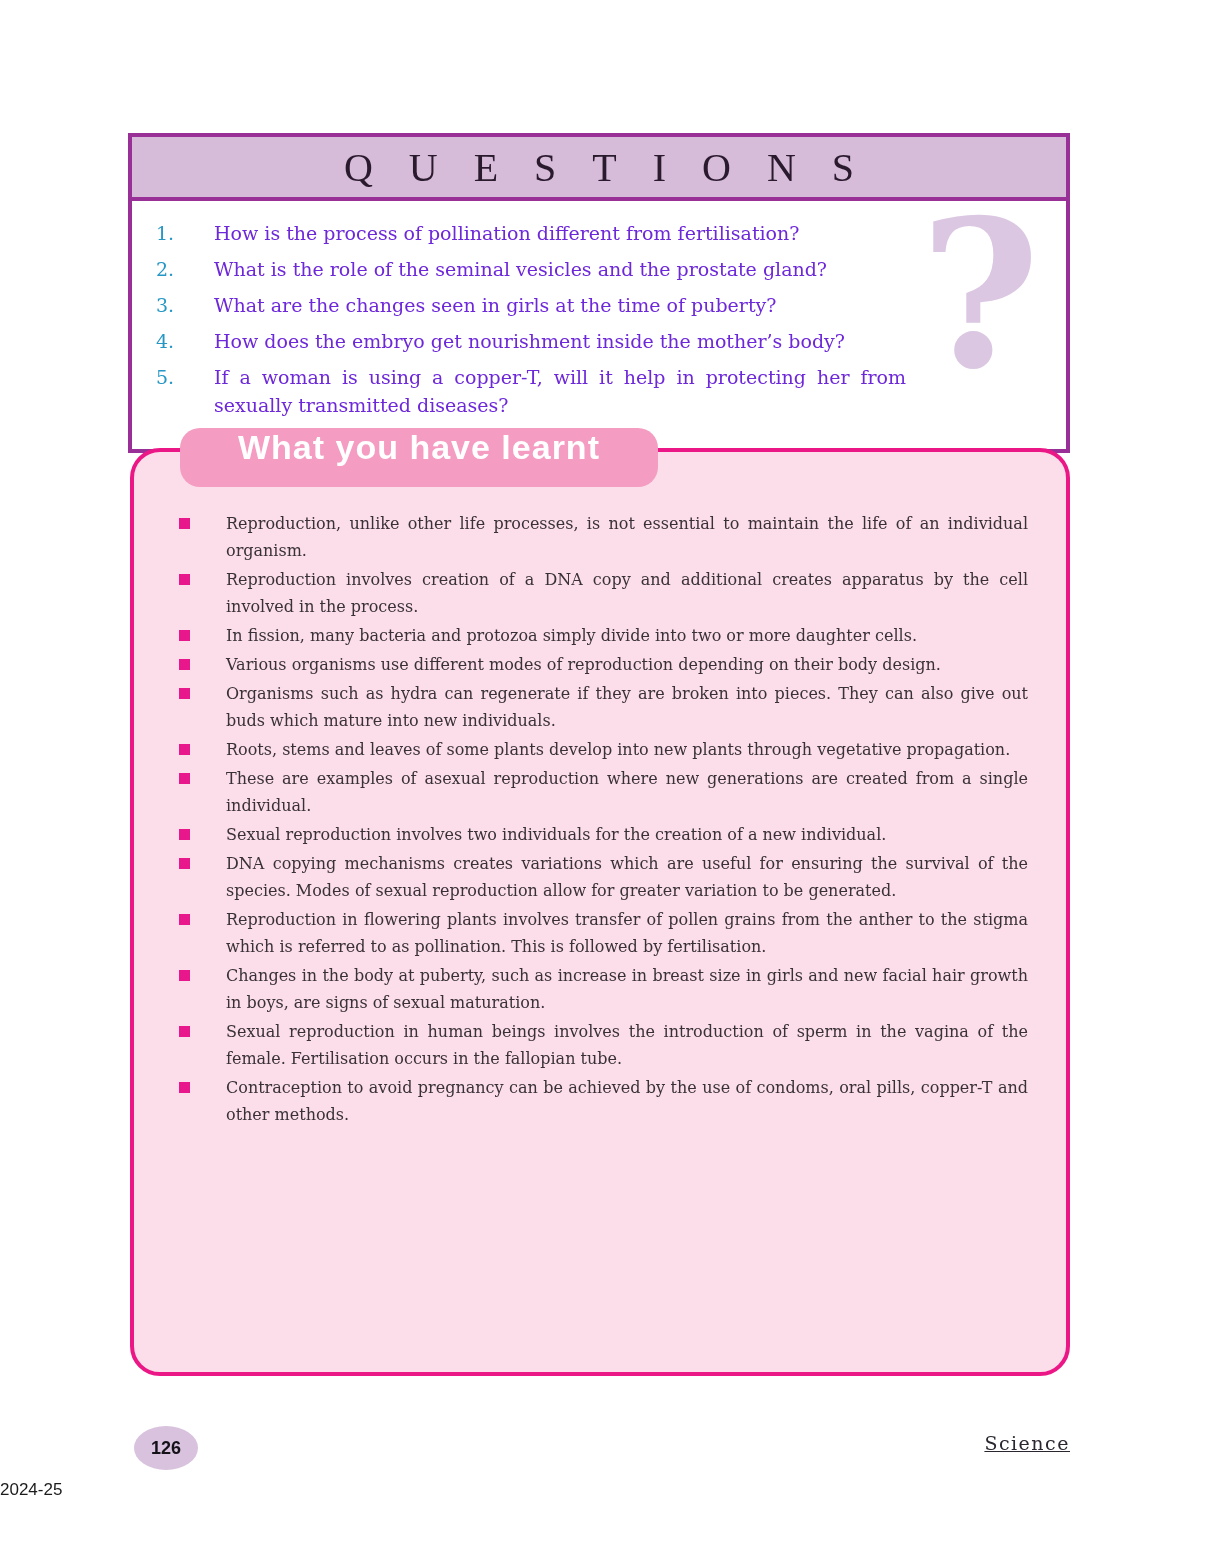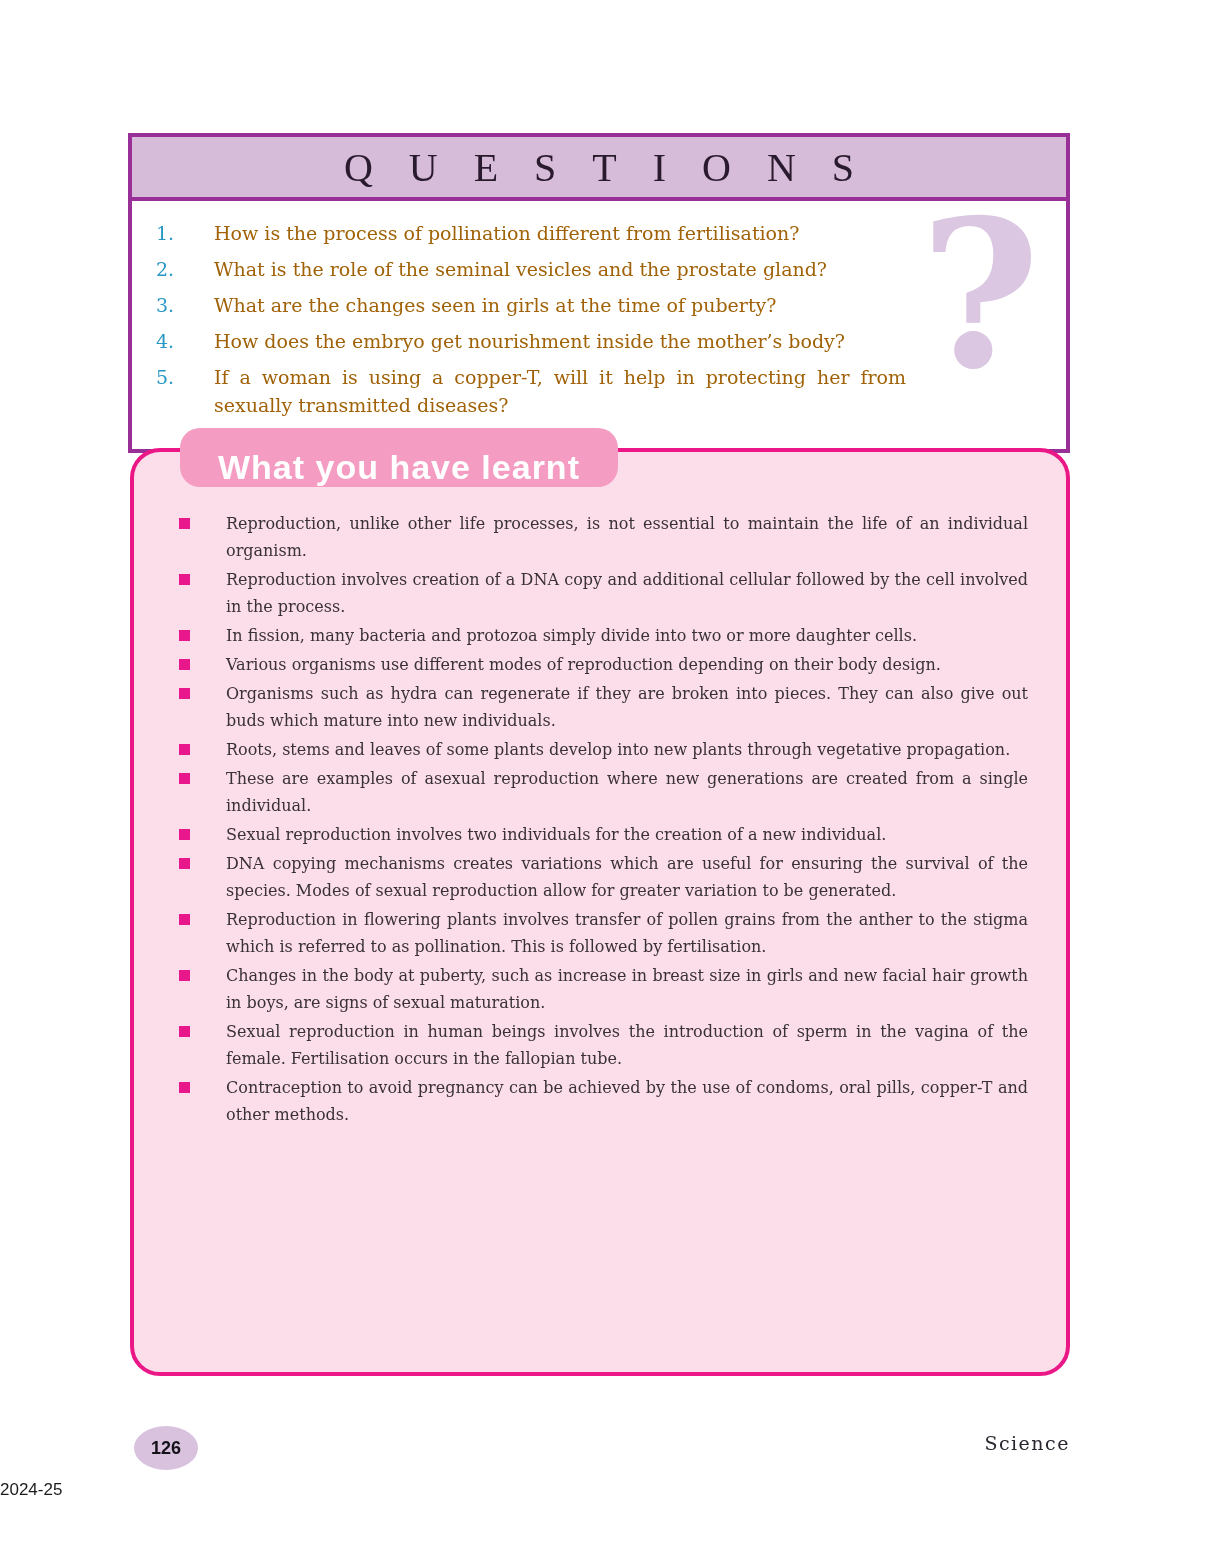--- a/index.html
+++ b/index.html
@@ -49,21 +49,21 @@
   }
   .q-num {
     flex: 0 0 58px;
     font-size: 19px;
     color: #2697C5;
     line-height: 28px;
   }
   .q-text {
     flex: 1;
     font-size: 19px;
-    color: #a16207;
+    color: #6d28d9;
     line-height: 28px;
     text-align: justify;
   }
   .q-mark {
     position: absolute;
     right: 26px;
     top: 18px;
     font-family: "DejaVu Serif", serif;
     font-weight: bold;
     font-size: 205px;
@@ -84,22 +84,22 @@
     border-radius: 30px;
   }
   .learn-tab {
     position: absolute;
     left: 46px;
     top: -24px;
     height: 59px;
     background: #F49CC1;
     border-radius: 20px;
     display: flex;
-    align-items: flex-end;
-    padding: 0 38px;
+    align-items: flex-start;
+    padding: 0 58px;
   }
   .learn-tab-label {
     font-family: "Liberation Sans", sans-serif;
     font-weight: 800;
     font-size: 34px;
     color: #ffffff;
     letter-spacing: 1px;
     white-space: nowrap;
   }
   .bullets {
@@ -143,20 +143,21 @@
     color: #141118;
   }
   .book-title {
     position: absolute;
     right: 154px;
     top: 1432px;
     font-family: "DejaVu Serif", serif;
     font-size: 19px;
     letter-spacing: 1.5px;
     color: #2B2630;
+    text-decoration: underline;
   }
   .edition {
     position: absolute;
     left: 0;
     top: 1480px;
     width: 100%;
     text-align: left;
     font-family: "Liberation Sans", sans-serif;
     font-size: 17px;
     color: #1B1B1B;
@@ -200,21 +201,21 @@
     <div class="learn-tab">
       <span class="learn-tab-label">What you have learnt</span>
     </div>
     <div class="bullets">
       <div class="b-row">
         <span class="b-dot"></span>
         <span class="b-text">Reproduction, unlike other life processes, is not essential to maintain the life of an individual organism.</span>
       </div>
       <div class="b-row">
         <span class="b-dot"></span>
-        <span class="b-text">Reproduction involves creation of a DNA copy and additional cellular followed by the cell involved in the process.</span>
+        <span class="b-text">Reproduction involves creation of a DNA copy and additional creates apparatus by the cell involved in the process.</span>
       </div>
       <div class="b-row">
         <span class="b-dot"></span>
         <span class="b-text">In fission, many bacteria and protozoa simply divide into two or more daughter cells.</span>
       </div>
       <div class="b-row">
         <span class="b-dot"></span>
         <span class="b-text">Various organisms use different modes of reproduction depending on their body design.</span>
       </div>
       <div class="b-row">

